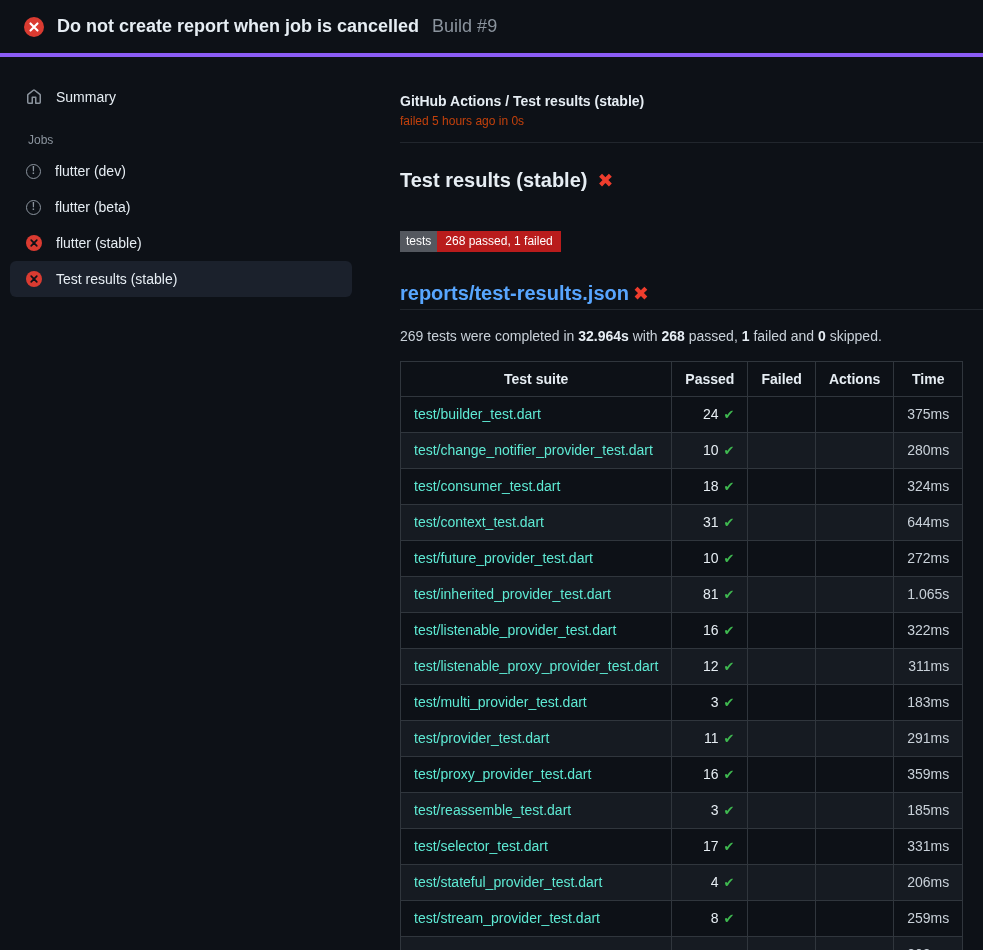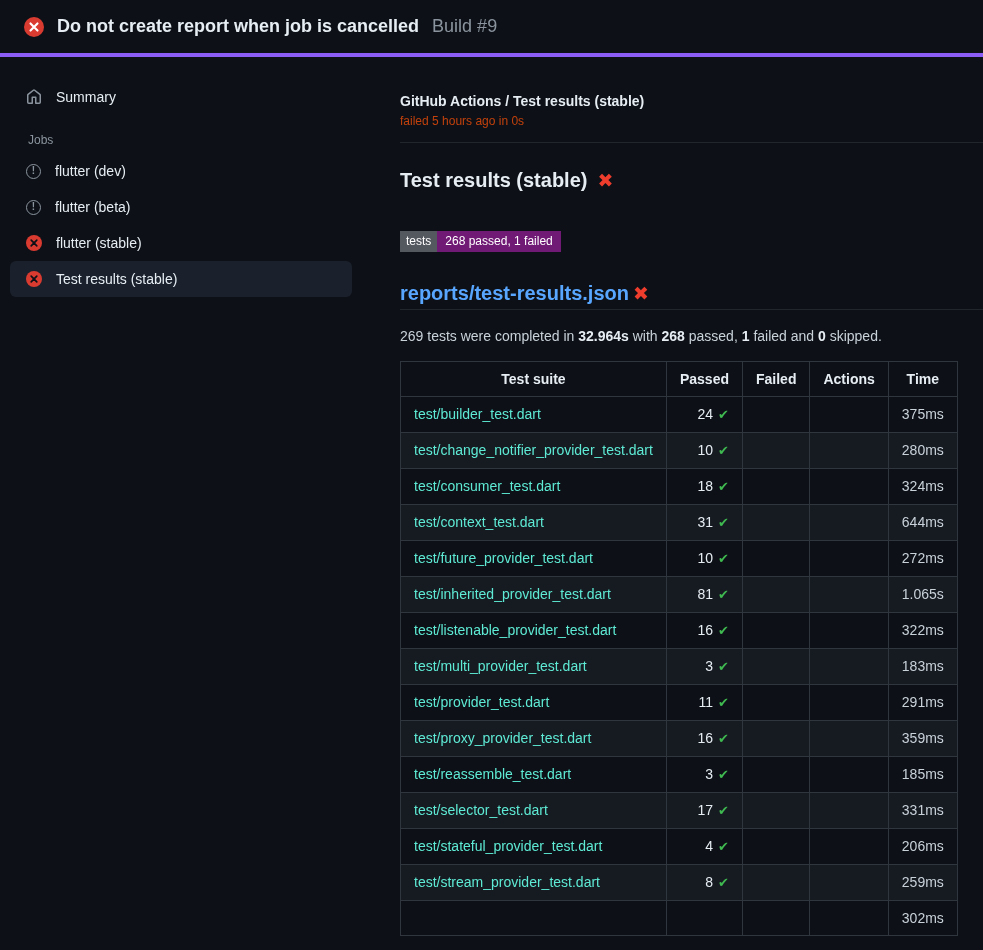--- a/index.html
+++ b/index.html
@@ -54,21 +54,21 @@
     display: flex; align-items: center; gap: 10px;
     margin-top: 26px; font-size: 20px; font-weight: 700; color: #e6edf3;
   }
   .cross-icon { color: #ee3d2d; font-weight: 700; font-size: 19px; line-height: 1; }
 
   .badge {
     display: inline-flex; margin-top: 22px; border-radius: 0; overflow: hidden;
     font-size: 12px; line-height: 1;
   }
   .badge-label { background: #54585f; color: #ffffff; padding: 4px 6px 5px; }
-  .badge-value { background: #701a75; color: #ffffff; padding: 4px 8px 5px; }
+  .badge-value { background: #b91c1c; color: #ffffff; padding: 4px 8px 5px; }
 
   .report-h2 {
     display: flex; align-items: center; gap: 4px;
     margin: 30px -31px 0 0; padding-bottom: 4px;
     border-bottom: 1px solid #21262d;
   }
   .report-link { color: #58a6ff; font-size: 20px; font-weight: 600; }
 
   .summary-line { margin-top: 18px; color: #c9d1d9; }
   .summary-line .b { font-weight: 700; color: #e6edf3; }
@@ -232,20 +232,27 @@
             <td class="time-cell">1.065s</td>
           </tr>
           <tr>
             <td class="suite-cell"><a href="#" class="suite-link">test/listenable_provider_test.dart</a></td>
             <td class="num-cell"><span>16</span><span class="check">✔</span></td>
             <td class="num-cell"></td>
             <td class="num-cell"></td>
             <td class="time-cell">322ms</td>
           </tr>
           <tr>
+            <td class="suite-cell"><a href="#" class="suite-link">test/listenable_proxy_provider_test.dart</a></td>
+            <td class="num-cell"><span>12</span><span class="check">✔</span></td>
+            <td class="num-cell"></td>
+            <td class="num-cell"></td>
+            <td class="time-cell">311ms</td>
+          </tr>
+          <tr>
             <td class="suite-cell"><a href="#" class="suite-link">test/multi_provider_test.dart</a></td>
             <td class="num-cell"><span>3</span><span class="check">✔</span></td>
             <td class="num-cell"></td>
             <td class="num-cell"></td>
             <td class="time-cell">183ms</td>
           </tr>
           <tr>
             <td class="suite-cell"><a href="#" class="suite-link">test/provider_test.dart</a></td>
             <td class="num-cell"><span>11</span><span class="check">✔</span></td>
             <td class="num-cell"></td>

